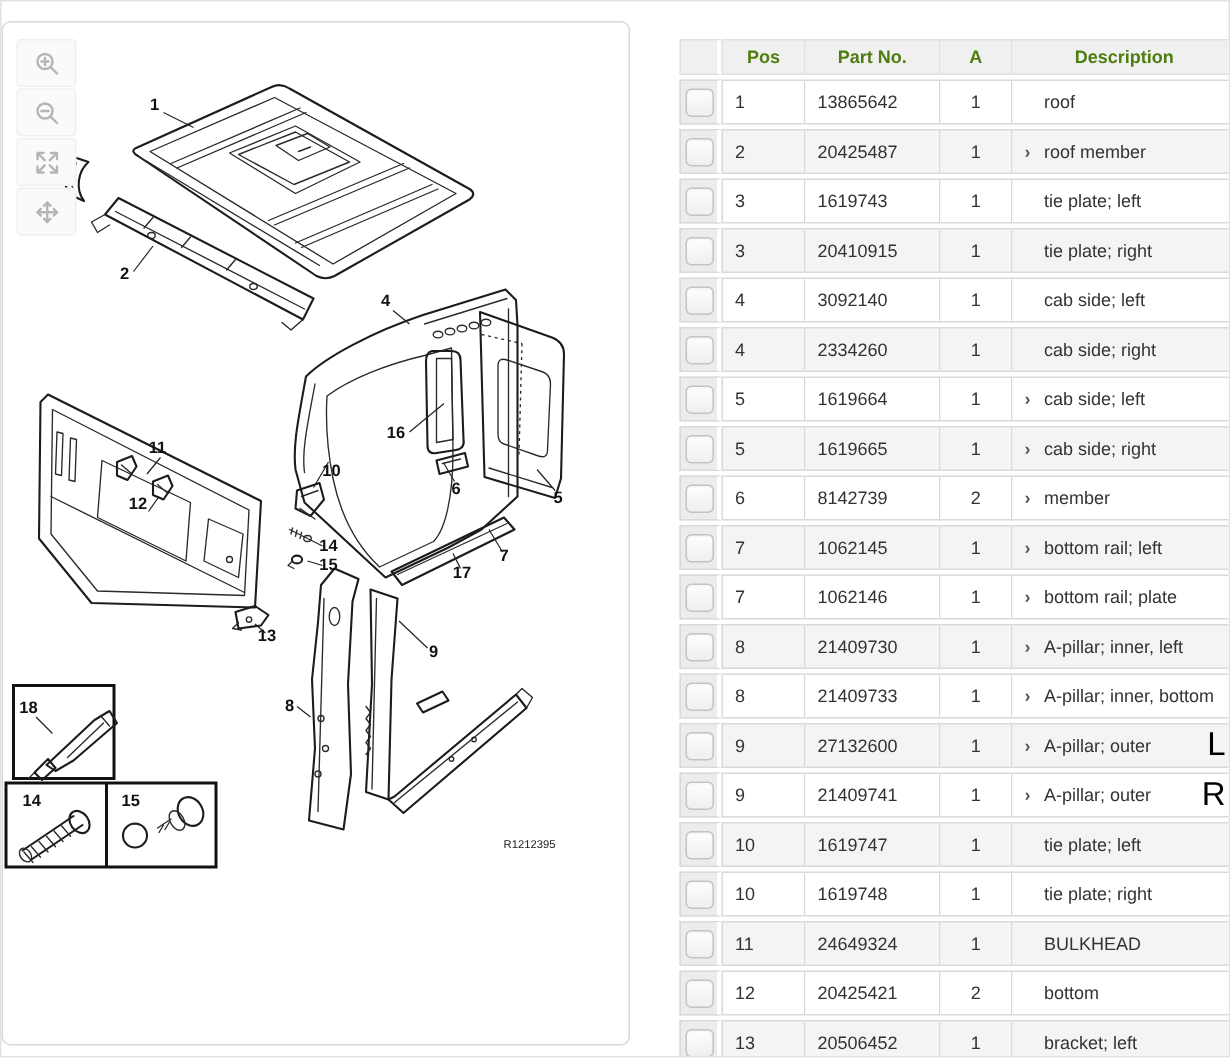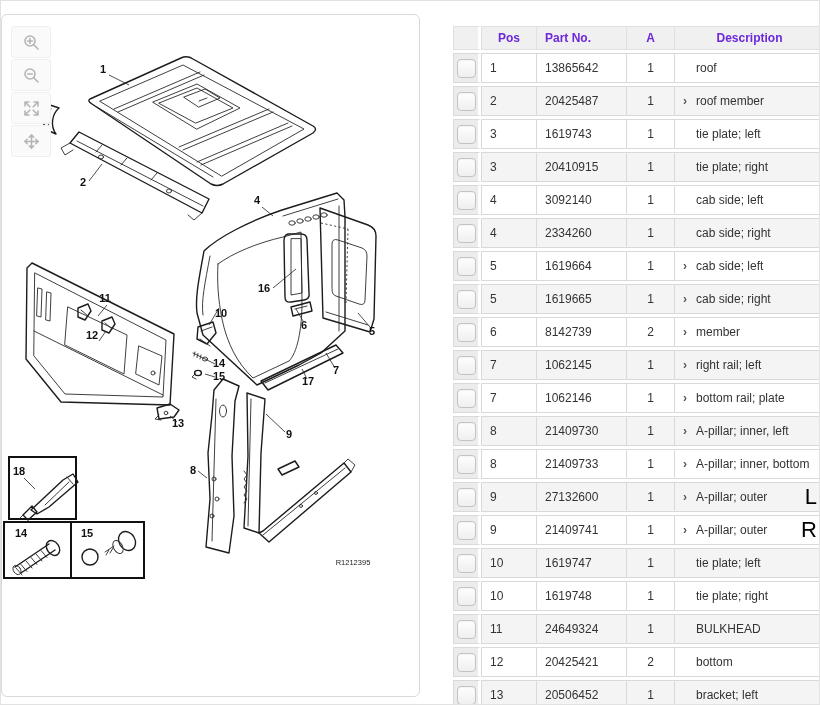--- a/index.html
+++ b/index.html
@@ -28,21 +28,21 @@
   .lead{stroke:#222;stroke-width:.8;fill:none;}
   .dash{stroke:#2a2a2a;fill:none;stroke-width:.9;stroke-dasharray:2,2.5;}
   .box{stroke:#111;stroke-width:2;fill:#fff;}
   text.num{font-family:"Liberation Sans",sans-serif;font-size:11px;font-weight:600;fill:#111;}
   text.ref{font-family:"Liberation Sans",sans-serif;font-size:7.5px;fill:#222;}
   
   .table-panel{position:absolute;left:452px;top:22px;width:372px;}
   table.parts{border-collapse:separate;border-spacing:0 3px;width:100%;table-layout:fixed;
     font-size:12px;color:#333;}
   th{background:#f0f0f0;border:1px solid #e0e0e0;border-left:none;font-weight:bold;
-     color:#6d28d9;height:22px;padding:0 8px;text-align:left;font-size:12px;}
+     color:#4d7c0f;height:22px;padding:0 8px;text-align:left;font-size:12px;}
   th.cb{border-left:1px solid #e0e0e0;border-right:3px solid #fff;}
   th.qty{text-align:center;}
   th.pos-h{border-left:1px solid #e0e0e0;text-align:center;}
   td{background:#fff;border:1px solid #d9d9d9;border-left:none;height:28px;padding:0 8px;
      overflow:hidden;white-space:nowrap;}
   td.cb{background:#ececec;border-left:1px solid #d9d9d9;border-right:3px solid #fff;
         text-align:center;padding:0;}
   td.pos{border-left:1px solid #d9d9d9;}
   td.qty{text-align:center;}
   td.desc{position:relative;}
@@ -285,21 +285,21 @@
       <col style="width:28px">
         <col style="width:56px">
         <col style="width:90px">
       <col style="width:48px">
         <col style="width:150px">
     </colgroup>
     <thead>
       <tr>
         <th class="cb"></th>
         <th class="pos-h">Pos</th>
-        <th style="">Part No.</th>
+        <th style="text-align:center">Part No.</th>
         <th class="qty">A</th>
         <th style="text-align:center">Description</th>
       </tr>
     </thead>
     <tbody>
         <tr>
     <td class="cb">
       <span class="checkbox"></span>
     </td>
     <td class="pos">1</td>
@@ -407,21 +407,21 @@
     </td>
   </tr>
         <tr>
     <td class="cb">
       <span class="checkbox"></span>
     </td>
     <td class="pos">7</td>
     <td class="part">1062145</td>
     <td class="qty">1</td>
     <td class="desc">
-      <span class="chev">›</span><span class="desc-text">right rail; left</span>
+      <span class="chev">›</span><span class="desc-text">bottom rail; left</span>
       <span class="mark"></span>
     </td>
   </tr>
         <tr>
     <td class="cb">
       <span class="checkbox"></span>
     </td>
     <td class="pos">7</td>
     <td class="part">1062146</td>
     <td class="qty">1</td>

